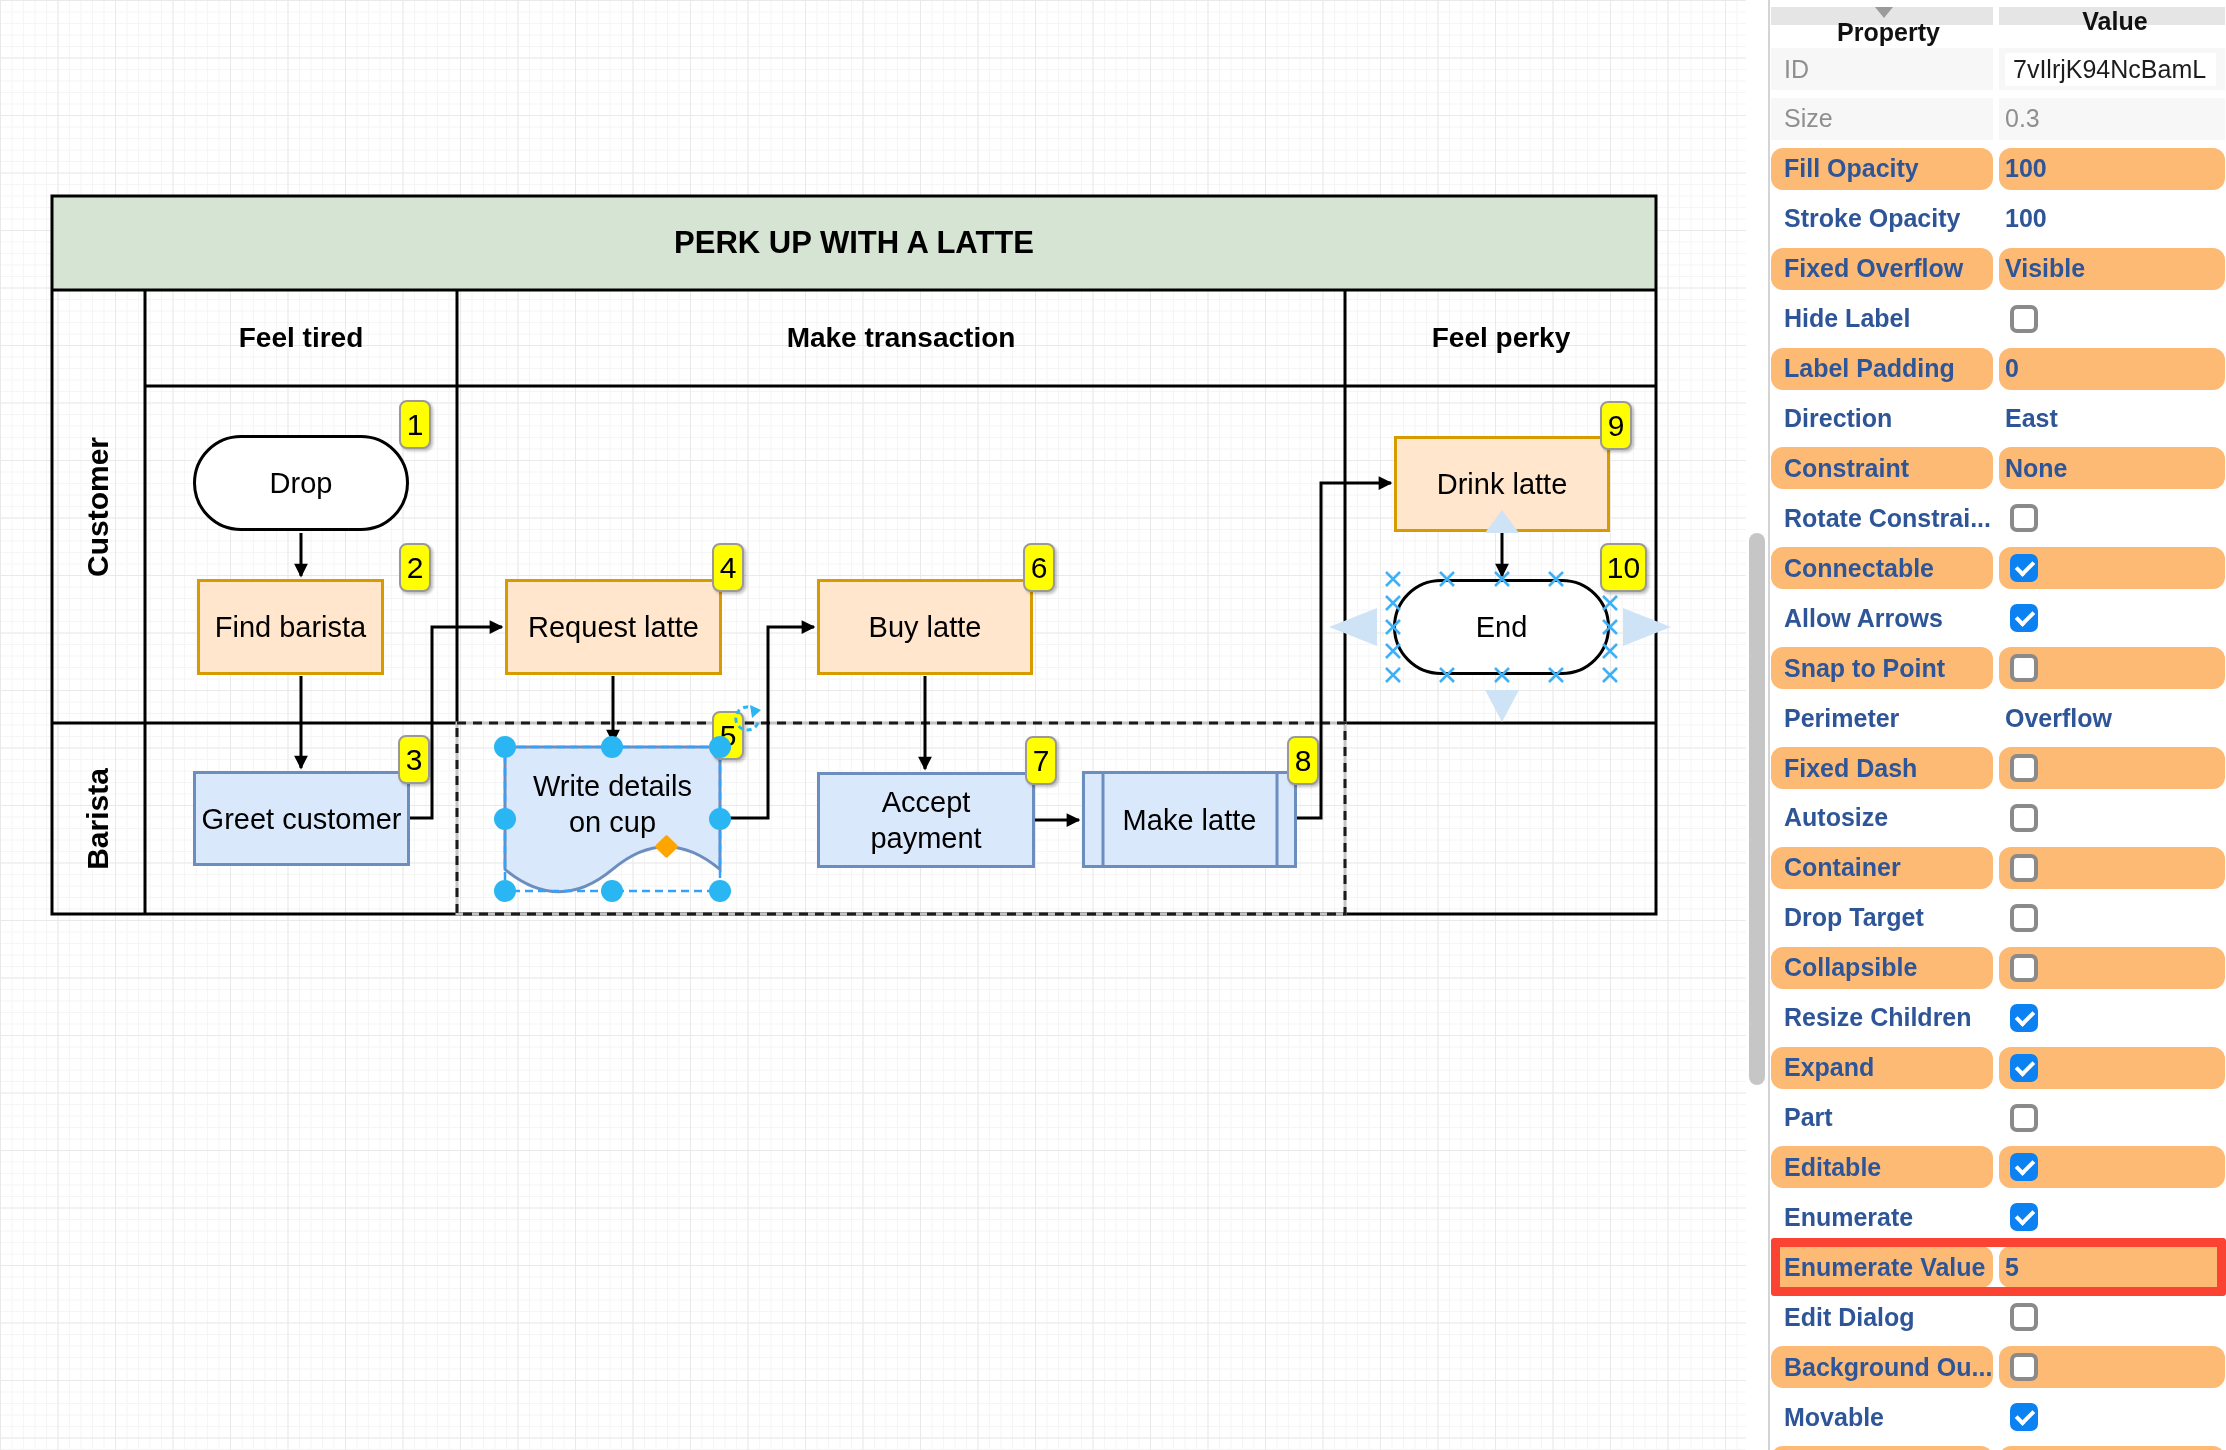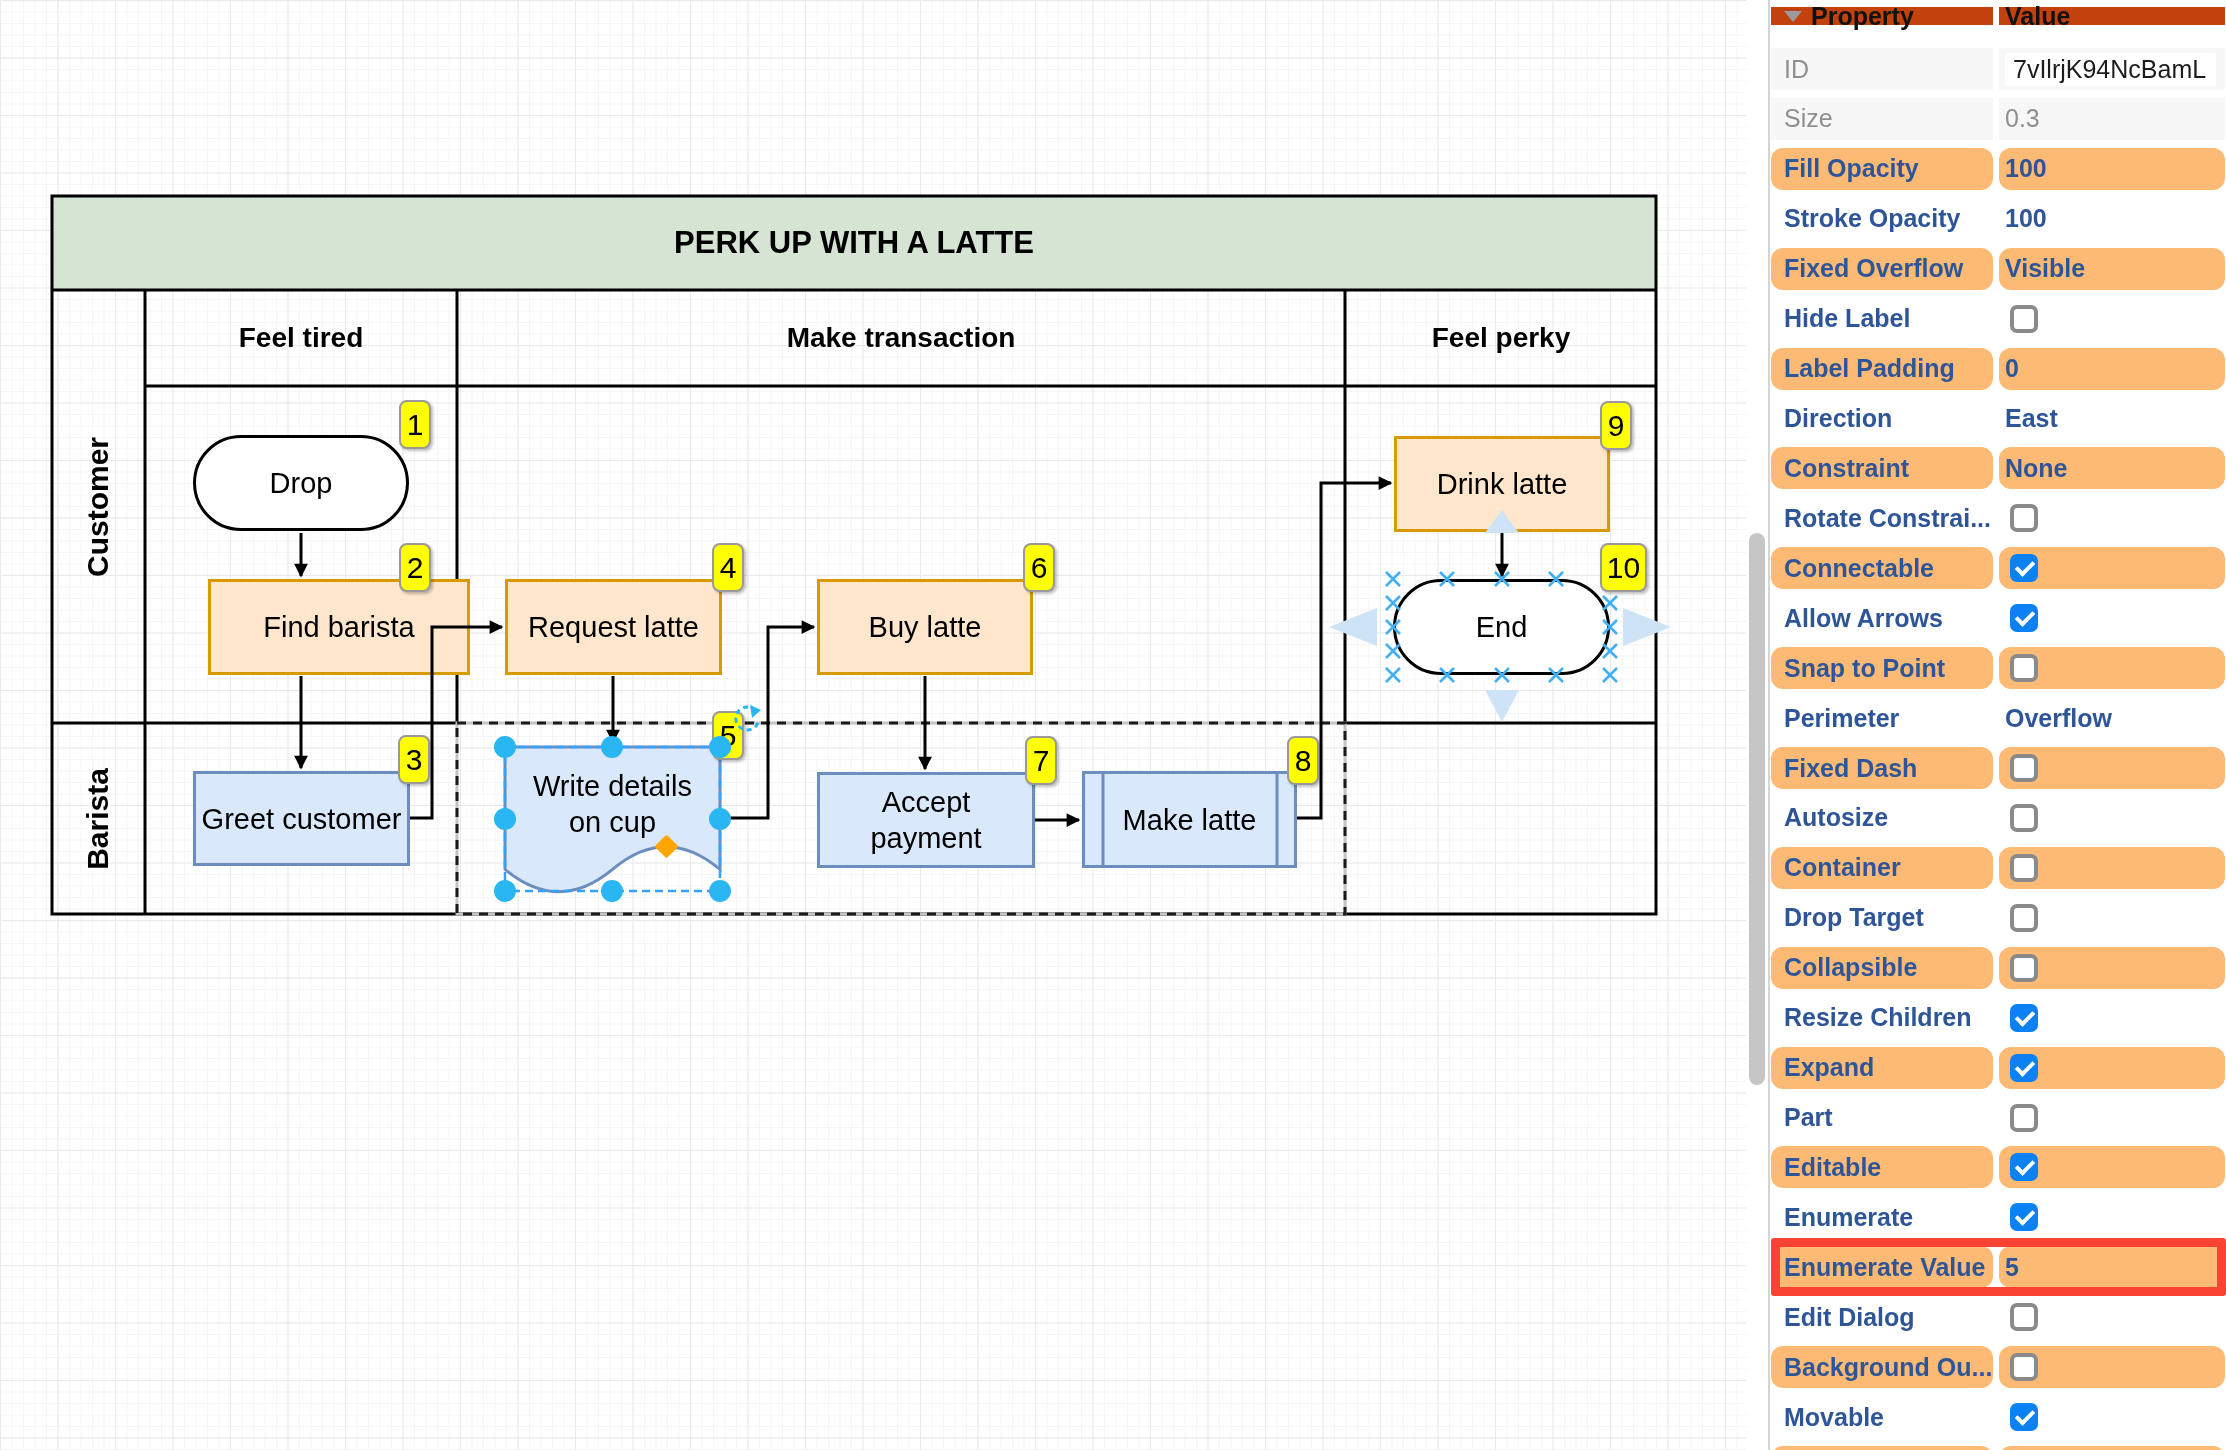--- a/index.html
+++ b/index.html
@@ -45,21 +45,21 @@
   .mutedrow .pcell{background:#f7f7f7;}
   .blue-t{color:#2e5597;font-weight:bold;}
   .muted-t{color:#8f8f8f;font-weight:normal;}
   .dark-t{color:#1c1c1c;background:#fff;padding:2px 10px 2px 8px;border-radius:2px;}
   .cbox{width:28px;height:28px;border-radius:7px;box-sizing:border-box;margin-left:5px;position:relative;}
   .cbox.on{background:#0c82f2;}
   .cbox.off{background:#fff;border:4px solid #8a8a8a;}
   .cbox.on::after{content:"";position:absolute;left:6px;top:7px;width:14px;height:7px;
      border-left:4px solid #fff;border-bottom:4px solid #fff;transform:rotate(-45deg);}
   #phead{position:absolute;top:7px;width:455px;height:34px;}
-  #phead .pcell{height:18px;background:#c2410c;font-weight:bold;color:#111;}
+  #phead .pcell{height:18px;background:#e5e5e5;font-weight:bold;color:#111;flex-direction:column;}
   #tri{width:0;height:0;border-left:9px solid transparent;border-right:9px solid transparent;
      border-top:11px solid #9b9b9b;margin-right:9px;}
   #red-box{left:1771px;top:1238px;width:455px;height:58px;border:9px solid #fa4332;
      border-radius:3px;box-sizing:border-box;}
   #sliver{top:1446px;}
 </style>
 </head>
 <body>
 
 <div id="canvas" class="abs">
@@ -82,21 +82,21 @@
   <div class="phase-label abs" style="left:457px;width:888px;">Make transaction</div>
   <div class="phase-label abs" style="left:1345px;width:312px;">Feel perky</div>
   <div class="lane-label abs" style="top:290px;height:433px;">
       <span>Customer</span>
     </div>
   <div class="lane-label abs" style="top:723px;height:192px;">
       <span>Barista</span>
     </div>
 
   <div class="node terminal abs" style="left:193px;top:435px;width:216px;height:96px;">Drop</div>
-  <div class="node step-orange abs" style="left:208px;top:579px;width:262px;height:96px;">Find barista</div>
+  <div class="node step-orange abs" style="left:197px;top:579px;width:187px;height:96px;">Find barista</div>
   <div class="node step-blue abs" style="left:193px;top:771px;width:217px;height:95px;">Greet customer</div>
   <div class="node step-orange abs" style="left:505px;top:579px;width:217px;height:96px;">Request latte</div>
   <div class="node step-orange abs" style="left:817px;top:579px;width:216px;height:96px;">Buy latte</div>
   <div class="node step-blue abs" style="left:817px;top:772px;width:218px;height:96px;">
       <span style="max-width:170px;">Accept payment</span>
     </div>
   <div class="node step-blue abs" style="left:1082px;top:771px;width:215px;height:97px;">Make latte</div>
   <div class="node step-orange abs" style="left:1394px;top:436px;width:216px;height:96px;">Drink latte</div>
   <div class="node terminal abs" style="left:1393px;top:579px;width:217px;height:96px;">End</div>
 

